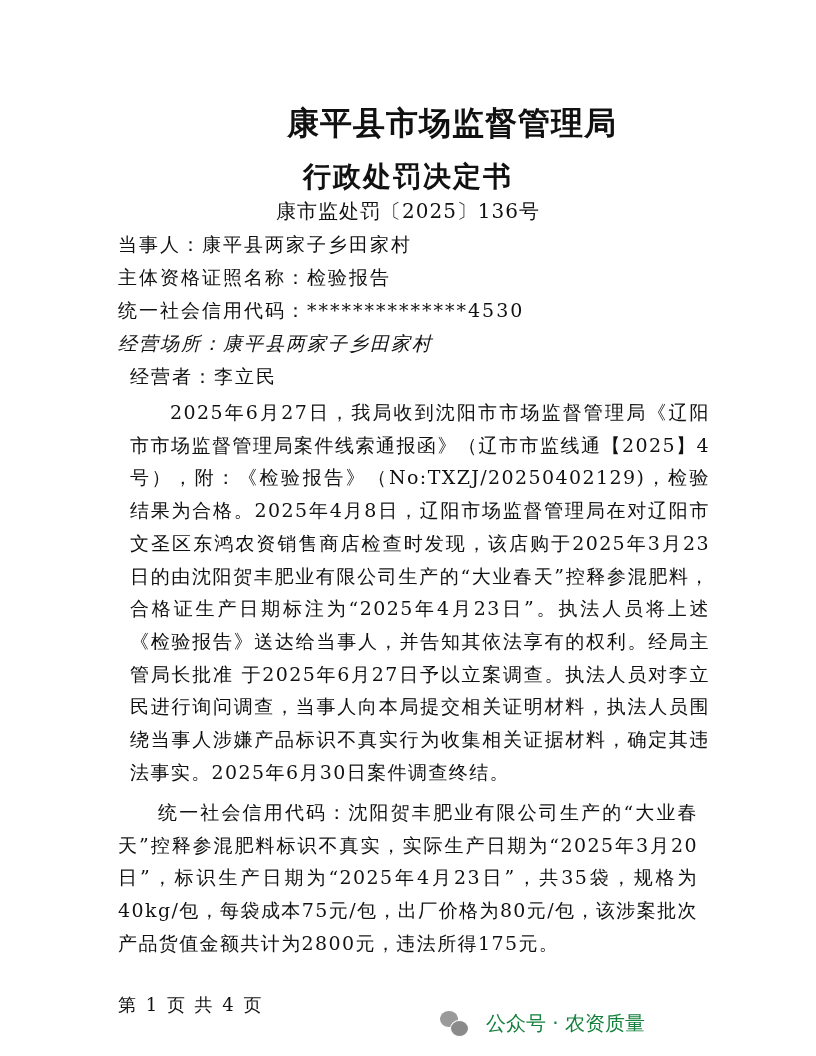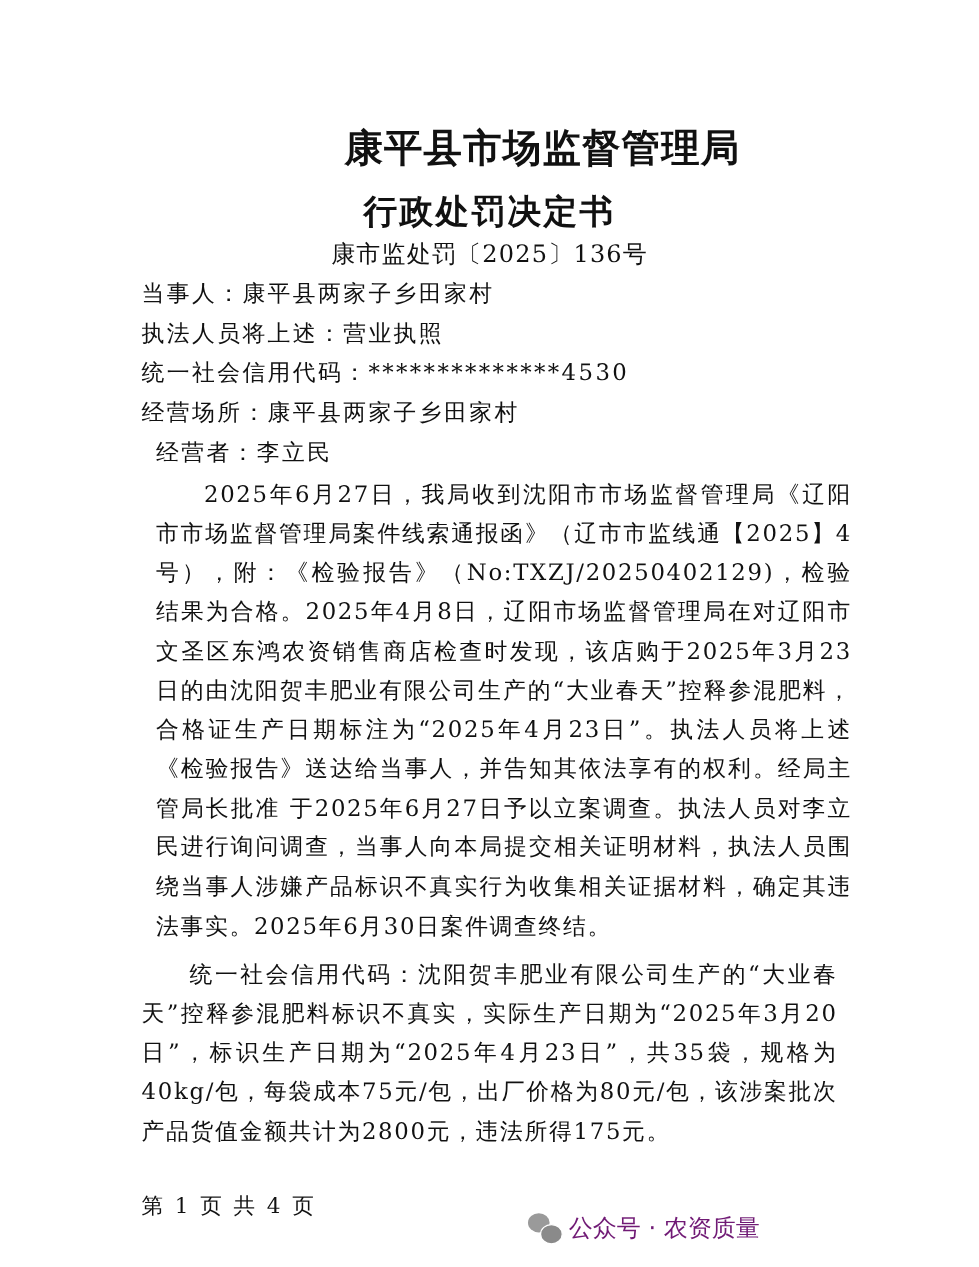--- a/index.html
+++ b/index.html
@@ -9,37 +9,37 @@
               font-size: 32px; font-weight: bold; letter-spacing: 1px; padding-left: 44px; }
     .title2 { position: absolute; top: 145px; left: 0; width: 816px; text-align: center;
               font-size: 28px; font-weight: bold; letter-spacing: 2px; margin-top: 13px; }
     .docno { position: absolute; top: 198px; left: 0; width: 816px; text-align: center;
              font-size: 20px; letter-spacing: 1px; }
     .info { position: absolute; left: 118px; font-size: 19px; letter-spacing: 2px; }
     .body { position: absolute; left: 118px; width: 580px; font-size: 19px; line-height: 32.7px;
             letter-spacing: 1.4px; text-align: justify; text-indent: 40px; }
     .footer-page { position: absolute; left: 118px; top: 993px; font-size: 18px; letter-spacing: 2px; }
     .watermark { position: absolute; left: 440px; top: 1010px; font-family: "DejaVu Sans", sans-serif;
-                 font-size: 20px; color: #701a75; display: flex; align-items: center; gap: 6px; }
+                 font-size: 20px; color: #15803d; display: flex; align-items: center; gap: 18px; }
     .wechat-icon { width: 28px; height: 26px; position: relative; }
     .bubble1 { position: absolute; left: 0; top: 0; width: 18px; height: 16px; border-radius: 50%; background: #9a9a9a; }
     .bubble2 { position: absolute; left: 10px; top: 9px; width: 17px; height: 15px; border-radius: 50%; background: #8a8a8a; border: 1px solid #fff; }
   </style>
 </head>
 <body>
 
 <div>
   <div class="title1">康平县市场监督管理局</div>
   <div class="title2">行政处罚决定书</div>
   <div class="docno">康市监处罚〔2025〕136号</div>
 
   <div class="info" style="top:232px;">当事人：康平县两家子乡田家村</div>
-  <div class="info" style="top:265px;">执法人员将上述：营业执照</div>
+  <div class="info" style="top:265px;">主体资格证照名称：检验报告</div>
   <div class="info" style="top:298px;">统一社会信用代码：**************4530</div>
-  <div class="info" style="top:331px;">经营场所：康平县两家子乡田家村</div>
+  <div class="info" style="top:331px;font-style:italic;">经营场所：康平县两家子乡田家村</div>
   <div class="info" style="top:364px;margin-left:12px;">经营者：李立民</div>
 
   <div class="body" style="top:396px;margin-left:12px;">2025年6月27日，我局收到沈阳市市场监督管理局《辽阳市市场监督管理局案件线索通报函》（辽市市监线通【2025】4号），附：《检验报告》（No:TXZJ/20250402129)，检验结果为合格。2025年4月8日，辽阳市场监督管理局在对辽阳市文圣区东鸿农资销售商店检查时发现，该店购于2025年3月23日的由沈阳贺丰肥业有限公司生产的“大业春天”控释参混肥料，合格证生产日期标注为“2025年4月23日”。执法人员将上述《检验报告》送达给当事人，并告知其依法享有的权利。经局主管局长批准 于2025年6月27日予以立案调查。执法人员对李立民进行询问调查，当事人向本局提交相关证明材料，执法人员围绕当事人涉嫌产品标识不真实行为收集相关证据材料，确定其违法事实。2025年6月30日案件调查终结。</div>
   <div class="body" style="top:796px;">统一社会信用代码：沈阳贺丰肥业有限公司生产的“大业春天”控释参混肥料标识不真实，实际生产日期为“2025年3月20日”，标识生产日期为“2025年4月23日”，共35袋，规格为40kg/包，每袋成本75元/包，出厂价格为80元/包，该涉案批次产品货值金额共计为2800元，违法所得175元。</div>
 
   <div class="footer-page">第 1 页 共 4 页</div>
 
   <div class="watermark">
     <span class="wechat-icon">
       <span class="bubble1"></span>

